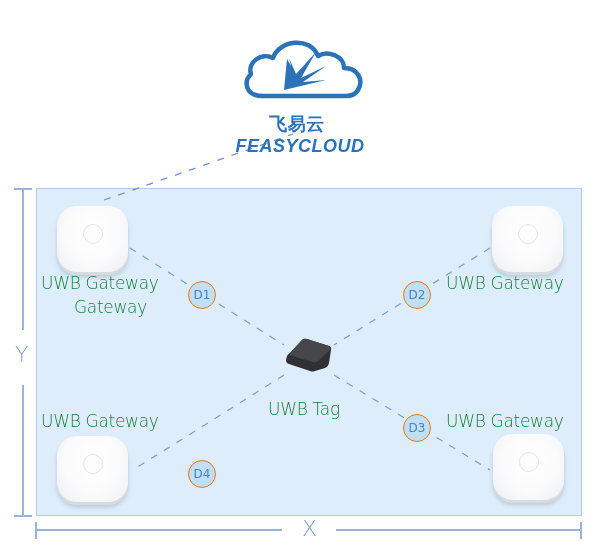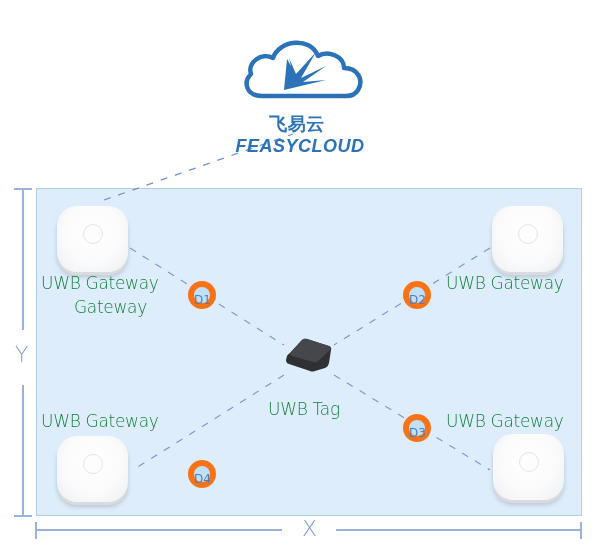--- a/index.html
+++ b/index.html
@@ -3,21 +3,21 @@
 <meta charset="utf-8">
 <style>
   html, body { margin: 0; padding: 0; background: #ffffff; }
   body { width: 603px; height: 558px; position: relative; overflow: hidden; font-family: "Liberation Sans", "DejaVu Sans", sans-serif; }
   .abs { position: absolute; }
   #area { left: 36px; top: 188px; width: 546px; height: 328px; background: #deedfb; border: 1px solid #b5cde8; box-sizing: border-box; }
   svg#lines { position: absolute; left: 0; top: 0; width: 603px; height: 558px; pointer-events: none; }
   .gw { position: absolute; width: 71px; height: 66px; border-radius: 20px; background: radial-gradient(ellipse at 50% 40%, #ffffff 0%, #fbfbfc 55%, #eceef1 100%); box-shadow: 0 3px 0 #d9dcdf, 0 5px 4px rgba(120,130,140,0.35); }
   .gw .btn { position: absolute; left: 26px; top: 18px; width: 18px; height: 18px; border-radius: 50%; border: 1px solid #e3e5e8; background: #fdfdfd; }
   .label { position: absolute; color: #15803d; font-family: "DejaVu Sans", sans-serif; font-size: 17px; line-height: 24px; white-space: nowrap; font-weight: 300; letter-spacing: -0.3px; }
-  .dcircle { position: absolute; width: 28px; height: 28px; border-radius: 50%; background: #bfe0f8; border: 6px solid #f97316; box-sizing: border-box; color: #4f7fbf; font-family: "DejaVu Sans", sans-serif; font-size: 12px; line-height: 26px; text-align: center; }
+  .dcircle { position: absolute; width: 28px; height: 28px; border-radius: 50%; background: #bfe0f8; border: 1px solid #f97316; box-sizing: border-box; color: #4f7fbf; font-family: "DejaVu Sans", sans-serif; font-size: 12px; line-height: 26px; text-align: center; }
   .tag { position: absolute; left: 285px; top: 337px; width: 48px; height: 36px; }
   .axis-label { position: absolute; color: #7f9fd0; font-family: "DejaVu Sans", sans-serif; font-size: 22px; font-weight: 300; }
   .brand { position: absolute; left: 205px; top: 112px; width: 190px; text-align: center; color: #2b72b8; font-size: 18px; font-weight: bold; font-style: italic; letter-spacing: 0.5px; }
   .brand .cn { font-style: normal; font-weight: bold; margin-right: 6px; }
 </style>
 </head>
 <body>
 
 <div id="area" class="abs"></div>
 

